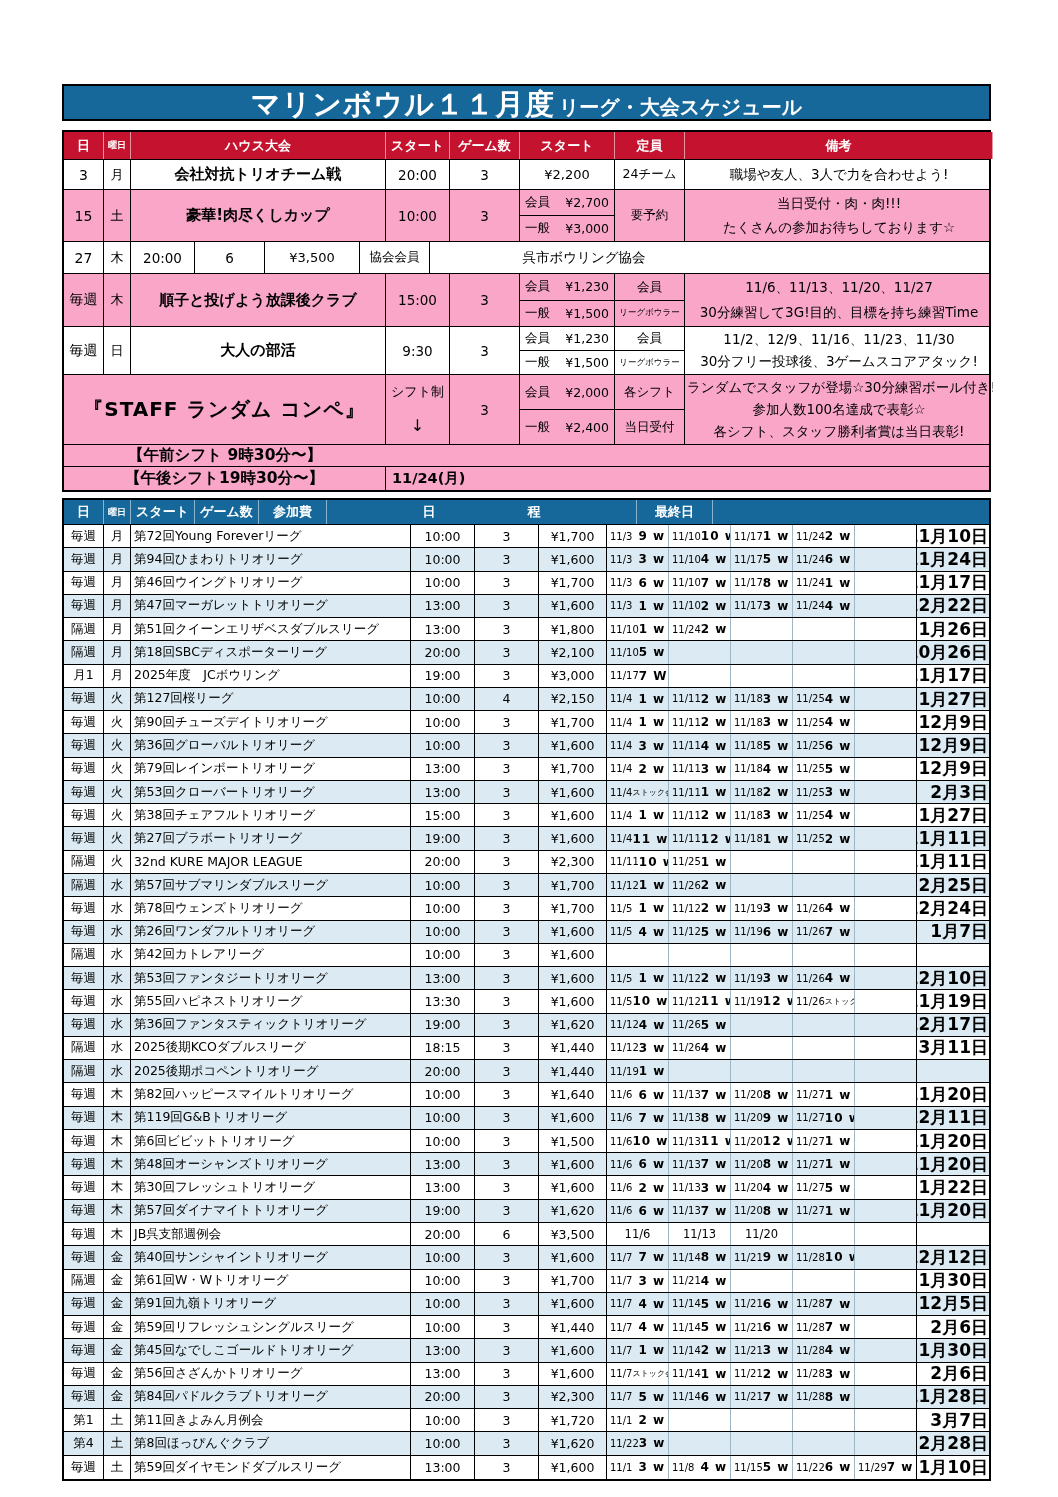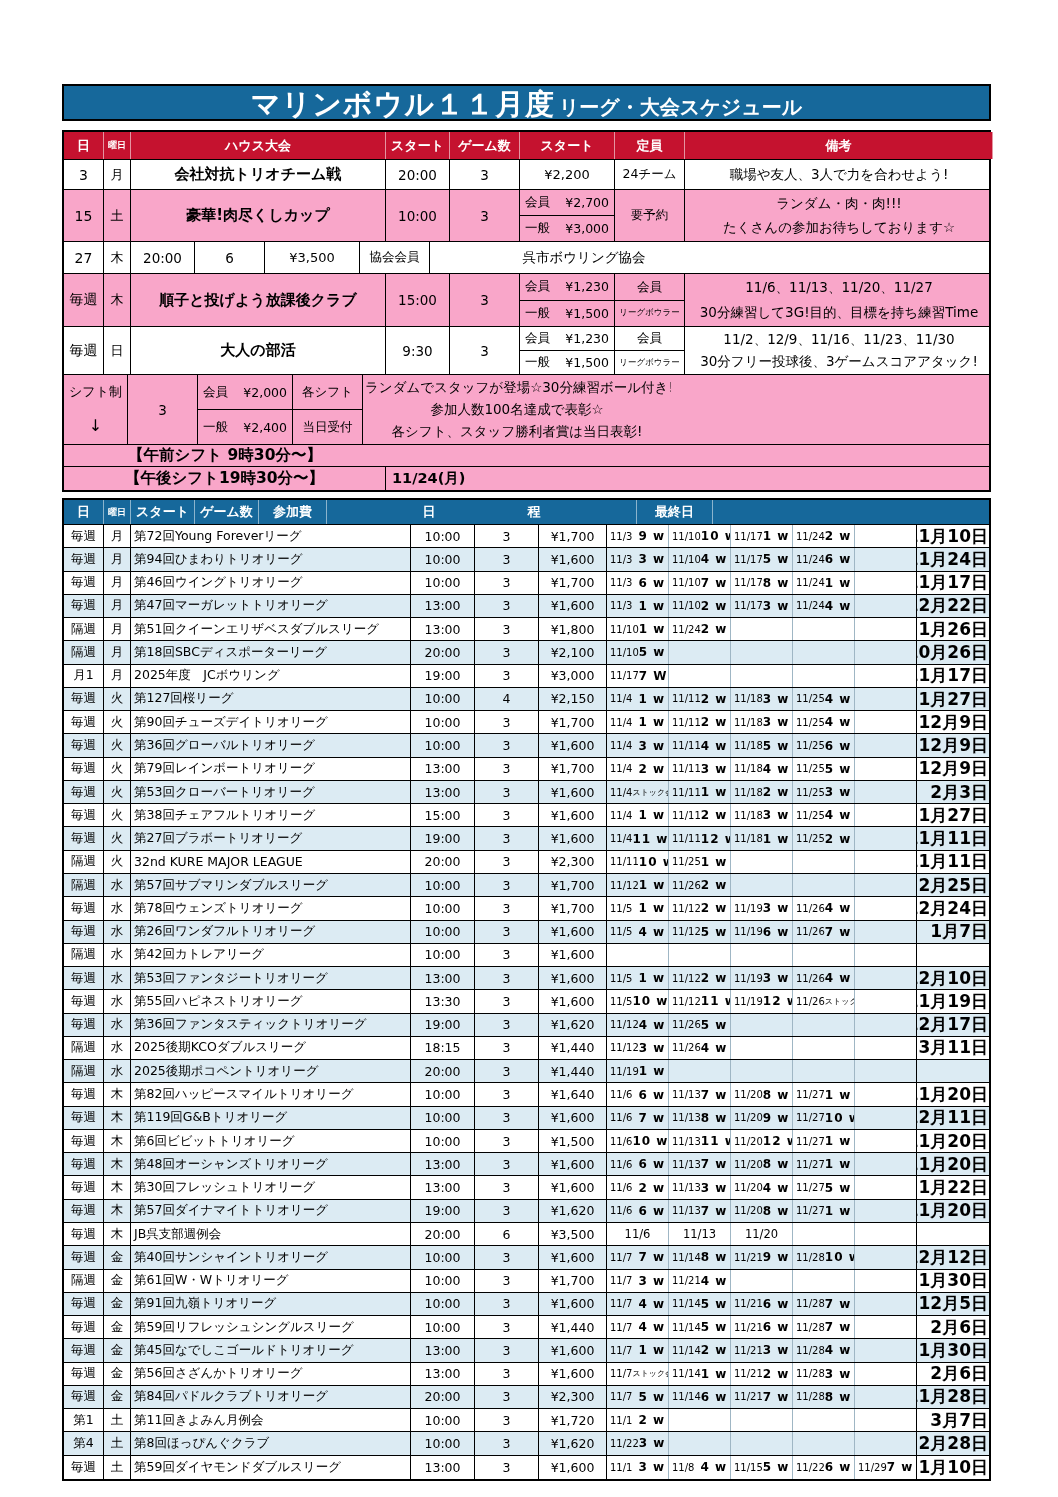--- a/index.html
+++ b/index.html
@@ -114,21 +114,21 @@
               <span class="fee-label">一般</span>
               <span class="fee-value">¥3,000</span>
             </div>
           </div>
           <div class="hcell vstack" style="width: 70px;">
             <div class="cap-sub">
               <div class="cap-line">要予約</div>
             </div>
           </div>
           <div class="hcell vstack note-c" style="width: 308px;">
-            <div class="note-line">ランダム・肉・肉!!!</div>
+            <div class="note-line">当日受付・肉・肉!!!</div>
             <div class="note-line">たくさんの参加お待ちしております☆</div>
           </div>
         </div>
         <div class="hrow" style="height: 32px;">
           <div class="hcell day-c" style="width: 40px;">27</div>
           <div class="hcell wd-c" style="width: 27px;">木</div>
           <div class="hcell time-c" style="width: 64px;">20:00</div>
           <div class="hcell games-c" style="width: 70px;">6</div>
           <div class="hcell fee-single" style="width: 95px;">¥3,500</div>
           <div class="hcell vstack" style="width: 70px;">
@@ -193,20 +193,21 @@
               <div class="cap-small">リーグボウラー</div>
             </div>
           </div>
           <div class="hcell vstack note-c" style="width: 308px;">
             <div class="note-line">11/2、12/9、11/16、11/23、11/30</div>
             <div class="note-line">30分フリー投球後、3ゲームスコアアタック!</div>
           </div>
         </div>
       </div>
     <div class="hrow staffrow pink" id="staff-row">
+        <div class="hcell staff-name" style="width: 322px;">『STAFF ランダム コンペ』</div>
         <div class="hcell vstack start-stack" style="width: 64px;">
           <div>シフト制</div>
           <div class="arrow">↓</div>
         </div>
         <div class="hcell games-c" style="width: 70px;">3</div>
         <div class="hcell vstack" style="width: 95px;">
           <div class="fee-sub divb">
             <span class="fee-label">会員</span>
             <span class="fee-value">¥2,000</span>
           </div>

